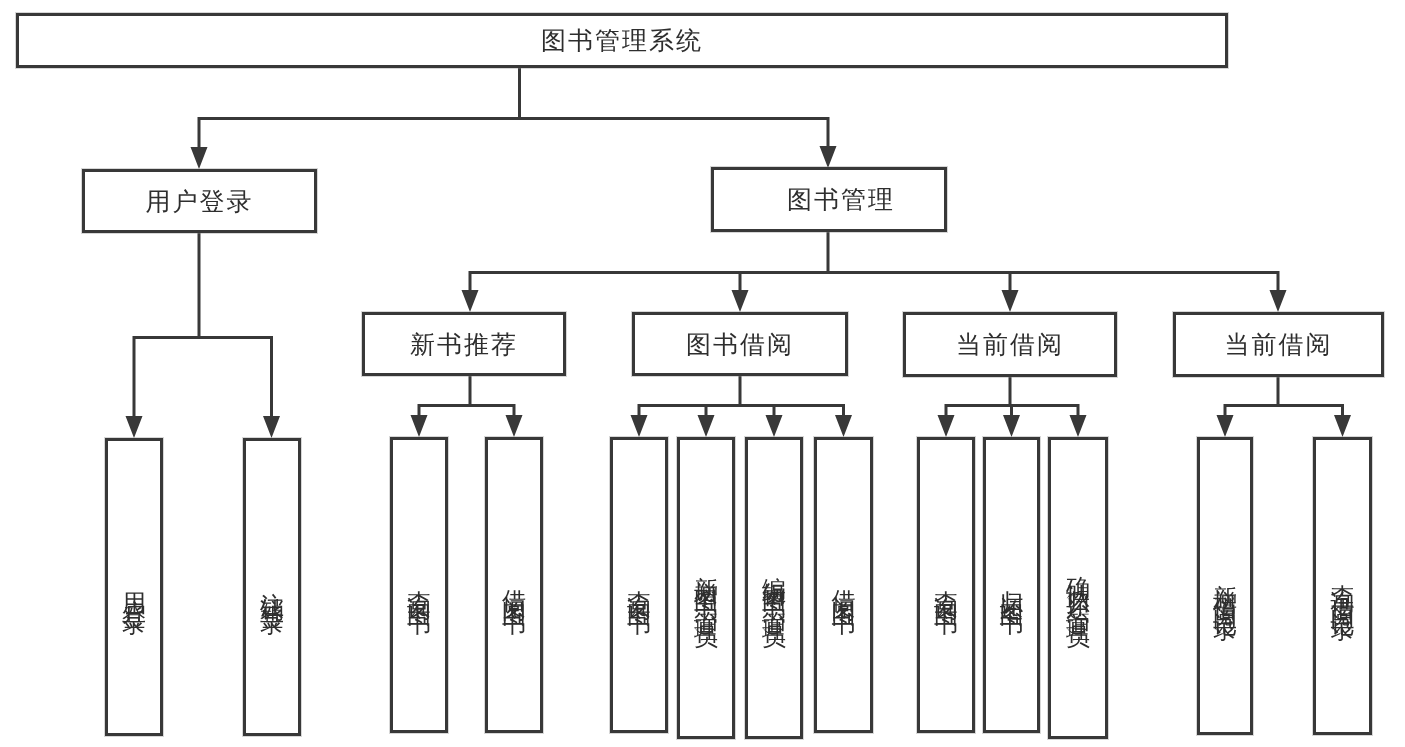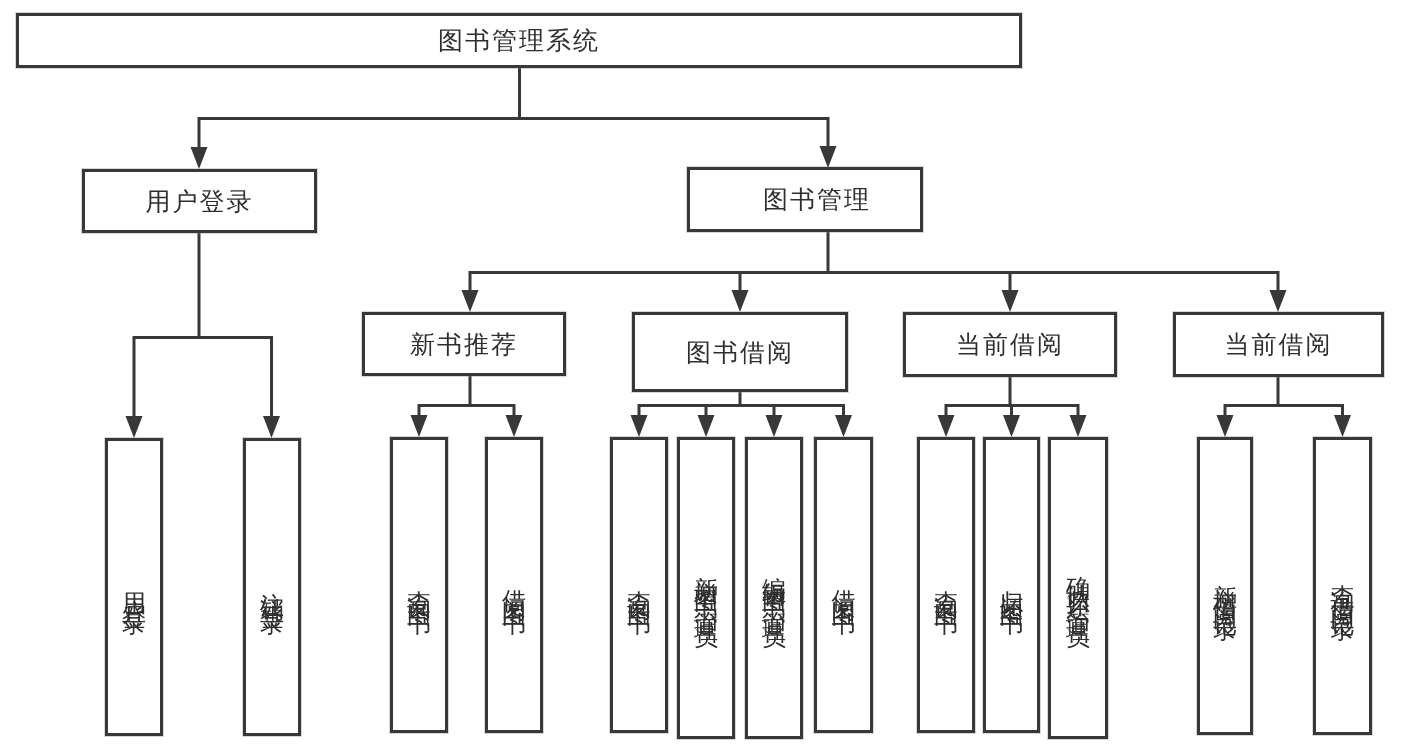--- a/index.html
+++ b/index.html
@@ -83,27 +83,27 @@
              M697.5 415 L714.5 415 L706 437 Z
              M765.5 415 L782.5 415 L774 437 Z
              M835 415 L852 415 L843.5 437 Z
              M937.5 415 L954.5 415 L946 437 Z
              M1003 415 L1020 415 L1011.5 437 Z
              M1069.5 415 L1086.5 415 L1078 437 Z
              M1216.5 415 L1233.5 415 L1225 437 Z
              M1334 415 L1351 415 L1342.5 437 Z"></path>
   </svg>
 
-  <div class="node h" style="left:16px; top:13px; width:1006px; height:55px;">图书管理系统</div>
+  <div class="node h" style="left:16px; top:13px; width:1212px; height:55px;">图书管理系统</div>
 
   <div class="node h" style="left:82px; top:169px; width:235px; height:64px;">用户登录</div>
-  <div class="node h" style="left:687px; top:167px; width:236px; height:65px;padding-left:24px;">图书管理</div>
+  <div class="node h" style="left:711px; top:167px; width:236px; height:65px;padding-left:24px;">图书管理</div>
 
   <div class="node h" style="left:362px; top:312px; width:204px; height:64px;font-family:Liberation Serif, serif;">新书推荐</div>
-  <div class="node h" style="left:632px; top:312px; width:216px; height:80px;">图书借阅</div>
+  <div class="node h" style="left:632px; top:312px; width:216px; height:64px;">图书借阅</div>
   <div class="node h" style="left:903px; top:312px; width:214px; height:65px;">当前借阅</div>
   <div class="node h" style="left:1173px; top:312px; width:211px; height:65px;">当前借阅</div>
 
   <div class="node v" style="left:105px; top:438px; width:58px; height:298px;">用户登录</div>
   <div class="node v" style="left:243px; top:438px; width:58px; height:298px;">注销登录</div>
 
   <div class="node v" style="left:390px; top:437px; width:58px; height:296px;">查询图书</div>
   <div class="node v" style="left:485px; top:437px; width:58px; height:296px;">借阅图书</div>
 
   <div class="node v" style="left:610px; top:437px; width:58px; height:296px;">查询图书</div>

